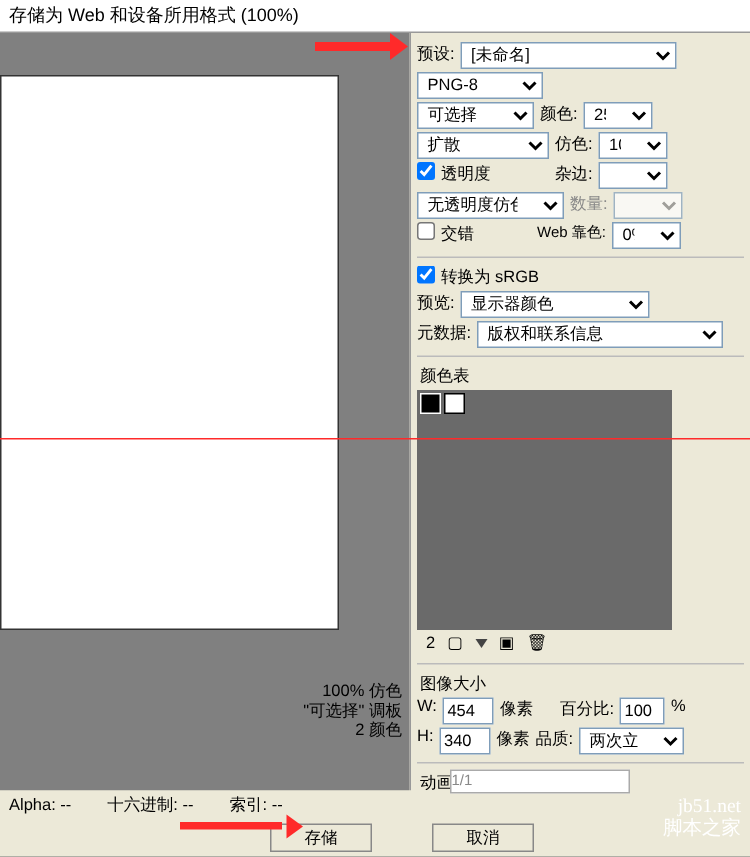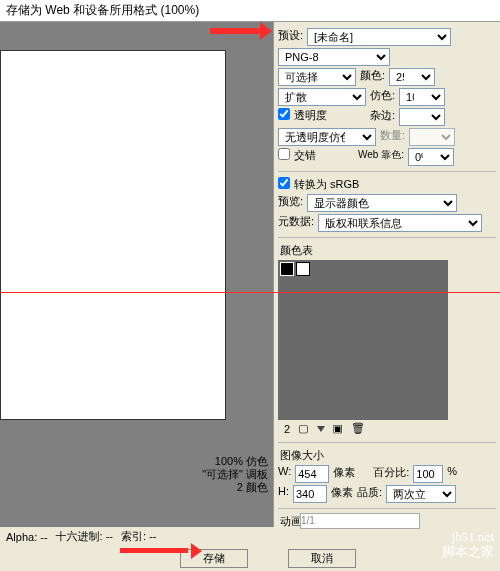--- a/index.html
+++ b/index.html
@@ -12,21 +12,21 @@
 select,input[type=text]{border:1px solid #7f9db9;background:#fff;height:18px;font-size:11px;padding:0 2px}
 select{padding-right:14px}
 .sep{border-top:1px solid #bbb;margin:5px 0}
 .sw{position:relative;background:#6a6a6a;width:170px;height:160px}
 .sw .chip{position:absolute;left:2px;top:2px;width:14px;height:14px;background:#000;border:1px solid #fff}
 .sw .chip2{left:18px;background:#fff;border:1px solid #000}
 .swctl{display:flex;align-items:center;gap:8px;padding:2px 6px;font-size:10px}
 .swctl .triangle{width:0;height:0;border-left:4px solid transparent;border-right:4px solid transparent;border-top:6px solid #444}
 .bottom{position:absolute;left:0;bottom:0;width:500px;background:#ece9d8}
 .infostrip{position:absolute;right:232px;top:455px;text-align:right;color:#000;font-size:10px;line-height:13px}
-.fieldrow{display:flex;gap:8px;padding:2px 6px;background:#ece9d8}
+.fieldrow{display:flex;gap:24px;padding:2px 6px;background:#ece9d8}
 .fieldrow .grp{display:flex;align-items:center;gap:3px}
 .btnbar{display:flex;gap:40px;padding:3px 0 3px 180px;background:#ece9d8}
 button{background:#ece9d8;border:1px solid #888;padding:1px 22px;font-size:11px}
 .arrow1{position:absolute;left:210px;top:22px;width:60px;height:20px;z-index:5}
 .arrow1::before{content:"";position:absolute;left:0;top:6px;width:50px;height:6px;background:#ff2a2a}
 .arrow1::after{content:"";position:absolute;right:-2px;top:0;border-left:12px solid #ff2a2a;border-top:9px solid transparent;border-bottom:9px solid transparent}
 .arrow2{position:absolute;left:120px;bottom:12px;width:80px;height:16px;z-index:5}
 .arrow2::before{content:"";position:absolute;left:0;top:5px;width:68px;height:5px;background:#ff2a2a}
 .arrow2::after{content:"";position:absolute;right:-2px;top:0;border-left:11px solid #ff2a2a;border-top:8px solid transparent;border-bottom:8px solid transparent}
 .hline{position:absolute;left:0;top:292px;width:500px;height:1px;background:#ff2a2a;z-index:4}
@@ -48,21 +48,21 @@
 <div class="canvas"></div>
 
 <div class="menu-icon">•≡</div>
 
 <div class="right">
   <div class="row">
     <label class="lbl">预设:</label>
     <select style="width:144px"><option>[未命名]</option></select>
   </div>
   <div class="row">
-    <select style="width:112px"><option>PNG-8</option></select>
+    <select style="width:84px"><option>PNG-8</option></select>
   </div>
   <div class="row">
     <select style="width:78px"><option>可选择</option></select>
     <label class="lbl">颜色:</label>
     <select style="width:46px"><option>256</option></select>
   </div>
   <div class="row">
     <select style="width:88px"><option>扩散</option></select>
     <label class="lbl">仿色:</label>
     <select style="width:46px"><option>100%</option></select>
@@ -84,21 +84,21 @@
     <label class="lbl" style="font-size:10px">Web 靠色:</label>
     <select style="width:46px"><option>0%</option></select>
   </div>
   <div class="sep"></div>
   <div class="row">
     <input type="checkbox" checked="" style="">
     <label class="lbl">转换为 sRGB</label>
   </div>
   <div class="row">
     <label class="lbl">预览:</label>
-    <select style="width:150px"><option>显示器颜色</option></select>
+    <select style="width:126px"><option>显示器颜色</option></select>
   </div>
   <div class="row">
     <label class="lbl">元数据:</label>
     <select style="width:164px"><option>版权和联系信息</option></select>
   </div>
   <div class="sep"></div>
   <div class="sec-title lbl">颜色表</div>
   <div class="sw">
     <div class="chip"></div>
     <div class="chip chip2"></div>

